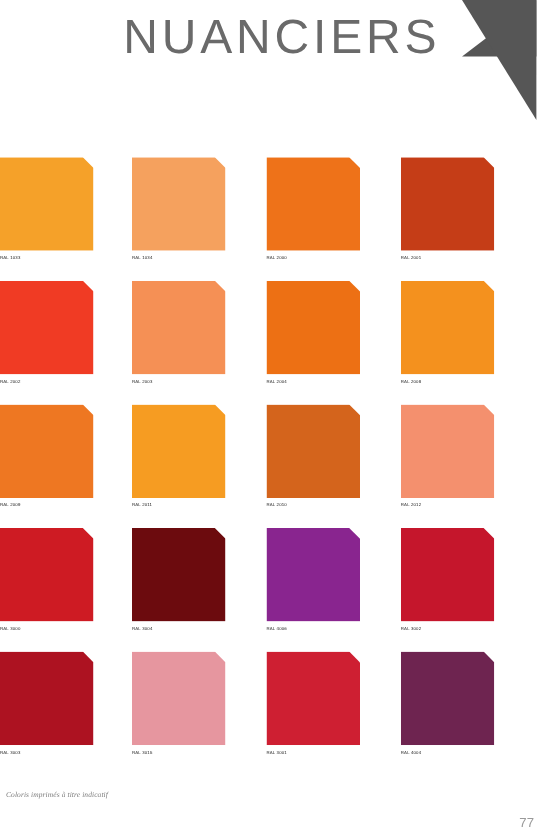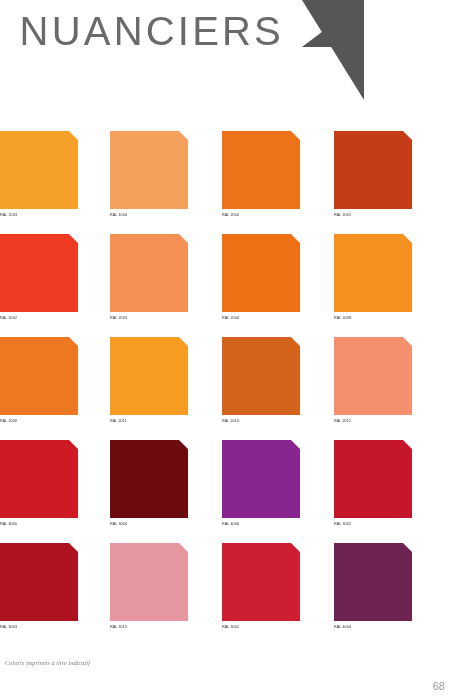--- a/index.html
+++ b/index.html
@@ -20,21 +20,21 @@
     width: 457px;
     height: 700px;
     background: #ffffff;
   }
 
   
   .header {
     position: absolute;
     top: 0;
     left: 0;
-    width: 364px;
+    width: 447px;
     height: 122px;
   }
 
   .header-triangle {
     position: absolute;
     top: 0;
     right: 0;
     width: 0;
     height: 0;
     border-top: 0 solid transparent;
@@ -236,15 +236,15 @@
           <div class="swatch-label">RAL 3001</div>
         </div>
         <div class="cell c3">
           <div class="swatch" style="background: rgb(110, 36, 80);"></div>
           <div class="swatch-label">RAL 4004</div>
         </div>
       </div>
     </div>
 
   <div class="footer-note">Coloris imprimés à titre indicatif</div>
-  <div class="page-number">68</div>
+  <div class="page-number">77</div>
 
 </div>
 
 </body></html>

